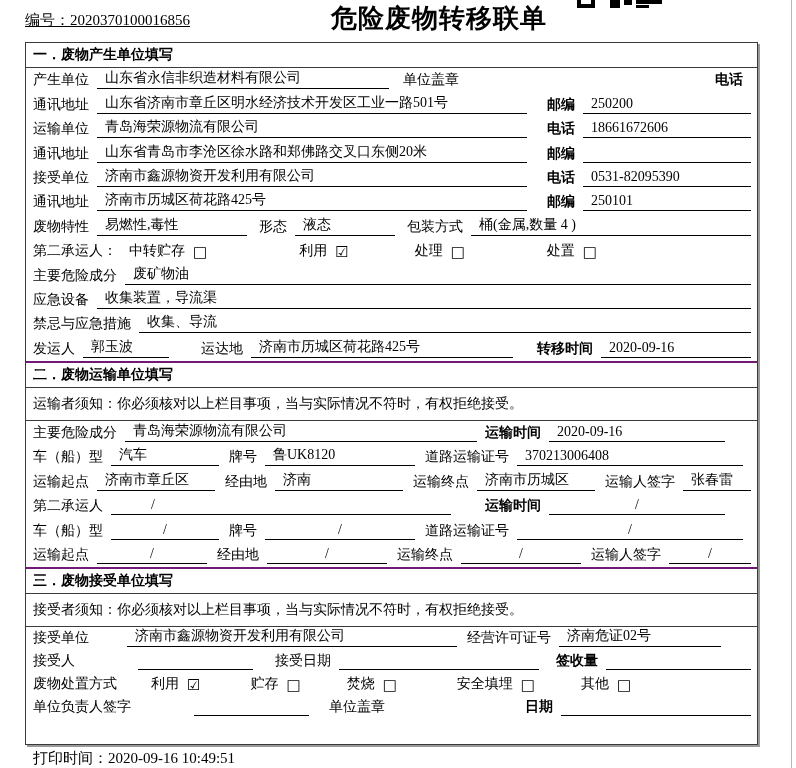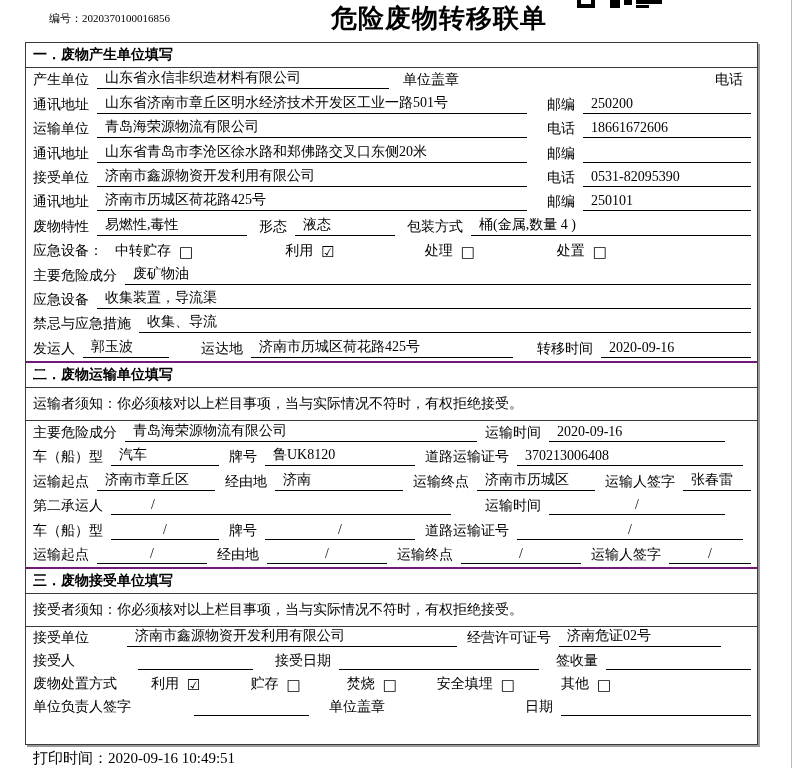--- a/index.html
+++ b/index.html
@@ -1,18 +1,18 @@
 <!DOCTYPE html>
 <html><head>
 <meta charset="utf-8">
 <style>
   html,body{margin:0;padding:0;background:#ffffff;}
   .page{position:relative;width:796px;height:768px;background:#fff;overflow:hidden;
         font-family:"Liberation Serif","DejaVu Serif",serif;color:#000;}
-  .serial{position:absolute;left:49px;top:11px;font-size:11px;white-space:nowrap;}
+  .serial{position:absolute;left:25px;top:11px;font-size:15px;white-space:nowrap;text-decoration:underline;}
   .title{position:absolute;left:331px;top:1px;font-size:26px;font-weight:bold;letter-spacing:1px;
          font-family:"Liberation Sans","DejaVu Sans",sans-serif;white-space:nowrap;}
   .edge{position:absolute;left:791px;top:0;width:1px;height:768px;background:#b8b8b8;}
   .qr{position:absolute;left:577px;top:0;width:92px;height:9px;}
   .qr div{position:absolute;background:#000;}
   .qr .q1{left:0;top:0;width:18px;height:8px;}
   .qr .q1w{left:4px;top:0;width:10px;height:4px;background:#fff;}
   .qr .q2{left:33px;top:0;width:10px;height:8px;}
   .qr .q3{left:47px;top:0;width:8px;height:5px;}
   .qr .q4{left:59px;top:0;width:26px;height:4px;}
@@ -26,21 +26,21 @@
   .sech.mid{height:27px;border-top:2px solid #701a75;}
   .notice{flex:none;box-sizing:border-box;height:33px;border-bottom:1px solid #3a3a3a;
           display:flex;align-items:center;padding-left:7px;font-size:14px;white-space:nowrap;}
   .row{flex:none;box-sizing:border-box;height:24.4px;display:flex;align-items:flex-end;
        padding:0 6px 3px 7px;font-size:14px;white-space:nowrap;}
   .row3{height:23px;}
   .lbl{flex:none;margin-right:8px;}
   .uv{flex:none;box-sizing:border-box;border-bottom:1px solid #000;
       padding:0 2px 1px 8px;overflow:hidden;min-width:0;}
   .fill{flex:1 1 auto;}
-  .push{margin-left:auto;}
+  .push{margin-left:auto;font-weight:bold;}
   .ctr{text-align:center;padding-left:2px;}
   .sl{padding-left:40px;}
   .opt{flex:none;display:flex;align-items:flex-end;}
   .cb{margin-left:8px;font-family:"DejaVu Sans",sans-serif;font-size:15px;line-height:15px;}
   .print{position:absolute;left:33px;top:749px;font-size:15px;white-space:nowrap;}
 </style>
 </head>
 <body>
 
 <div class="page">
@@ -108,30 +108,30 @@
     <div class="row">
       <span class="lbl">废物特性</span>
       <span class="uv" style="width:150px">易燃性,毒性</span>
       <span class="lbl" style="margin-left:12px">形态</span>
       <span class="uv" style="width:100px">液态</span>
       <span class="lbl" style="margin-left:12px">包装方式</span>
       <span class="uv fill">桶(金属,数量 4 )</span>
     </div>
 
     <div class="row">
-      <span class="lbl">应急设备：</span>
+      <span class="lbl">第二承运人：</span>
       <span class="opt" style="margin-left:4px">
         <span>中转贮存</span>
         <span class="cb">□</span>
       </span>
       <span class="opt" style="margin-left:92px">
         <span>利用</span>
         <span class="cb">☑</span>
       </span>
-      <span class="opt" style="margin-left:90px">
+      <span class="opt" style="margin-left:66px">
         <span>处理</span>
         <span class="cb">□</span>
       </span>
       <span class="opt" style="margin-left:82px">
         <span>处置</span>
         <span class="cb">□</span>
       </span>
     </div>
 
     <div class="row">
@@ -243,21 +243,21 @@
         <span class="cb">☑</span>
       </span>
       <span class="opt" style="margin-left:50px">
         <span>贮存</span>
         <span class="cb">□</span>
       </span>
       <span class="opt" style="margin-left:46px">
         <span>焚烧</span>
         <span class="cb">□</span>
       </span>
-      <span class="opt" style="margin-left:40px">
+      <span class="opt" style="margin-left:60px">
         <span>安全填埋</span>
         <span class="cb">□</span>
       </span>
       <span class="opt" style="margin-left:46px">
         <span>其他</span>
         <span class="cb">□</span>
       </span>
     </div>
 
     <div class="row row3">

